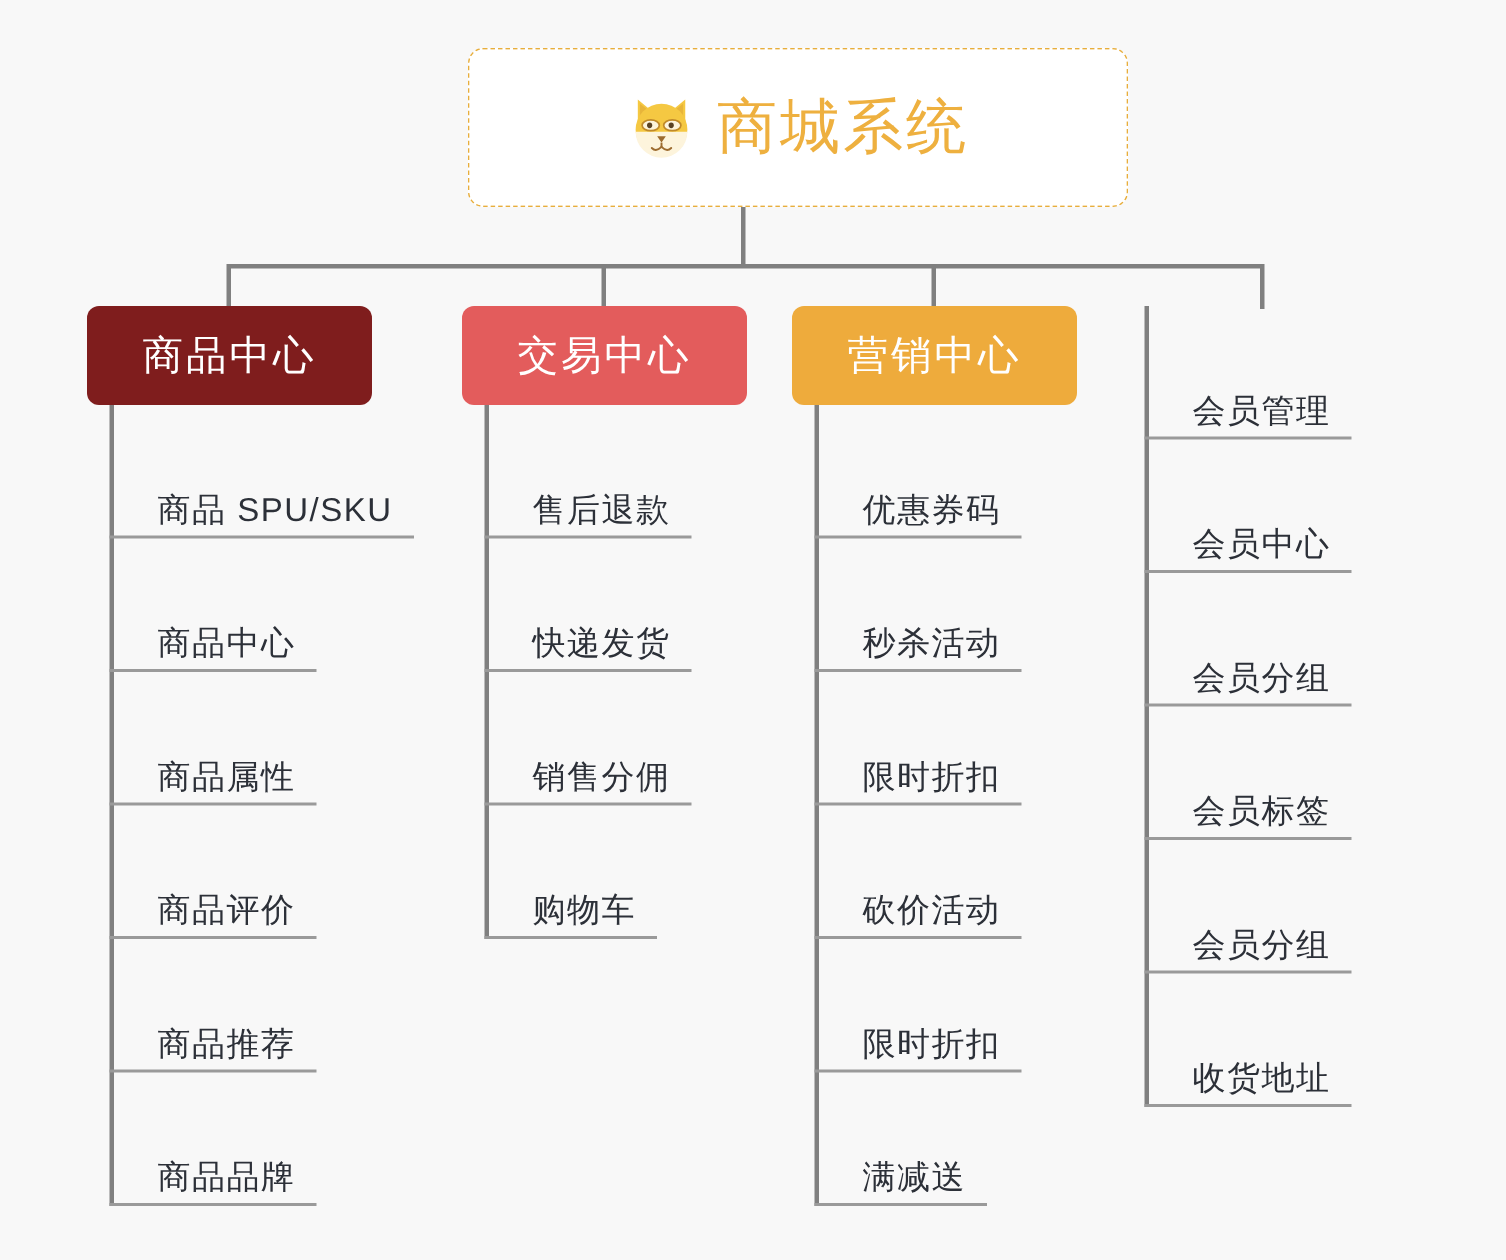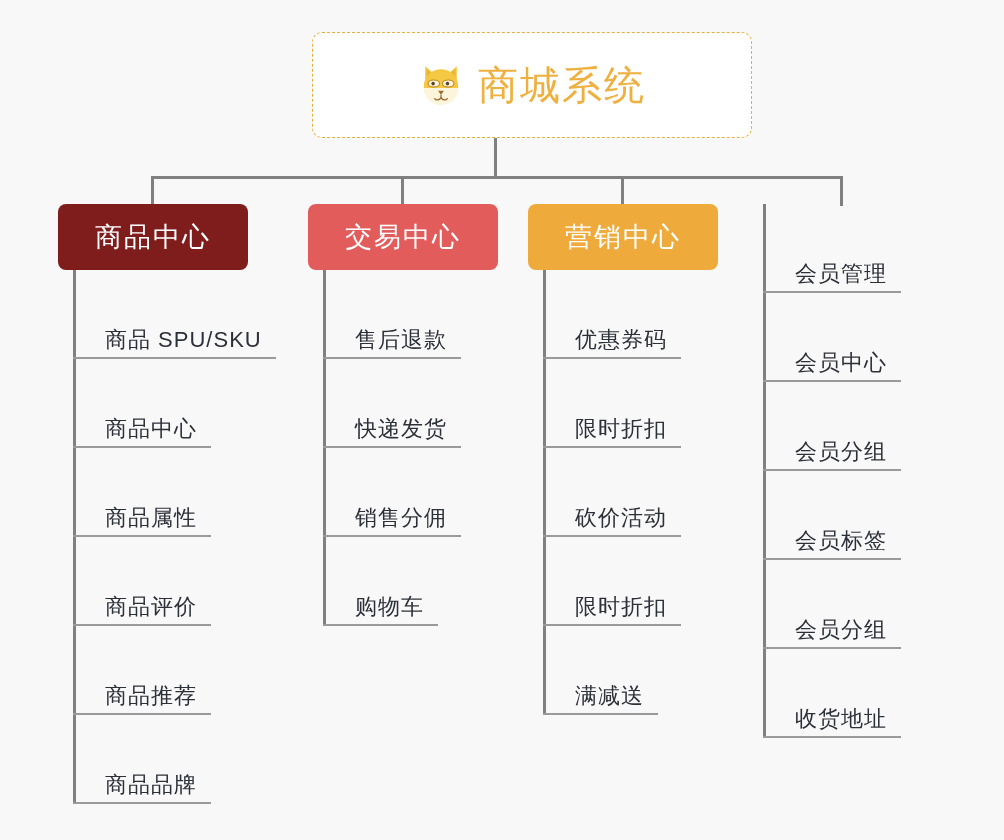--- a/index.html
+++ b/index.html
@@ -197,20 +197,23 @@
 
   <div class="branch branch-3">
     <div class="branch-head" style="background:#eeab3c;">
       <span>营销中心</span>
     </div>
     <div class="leaf-list">
       <div class="leaf">
           <span class="leaf-inner"><span class="leaf-label">优惠券码</span></span>
         </div>
       <div class="leaf">
+          <span class="leaf-inner"><span class="leaf-label">秒杀活动</span></span>
+        </div>
+      <div class="leaf">
           <span class="leaf-inner"><span class="leaf-label">限时折扣</span></span>
         </div>
       <div class="leaf">
           <span class="leaf-inner"><span class="leaf-label">砍价活动</span></span>
         </div>
       <div class="leaf">
           <span class="leaf-inner"><span class="leaf-label">限时折扣</span></span>
         </div>
       <div class="leaf">
           <span class="leaf-inner"><span class="leaf-label">满减送</span></span>

